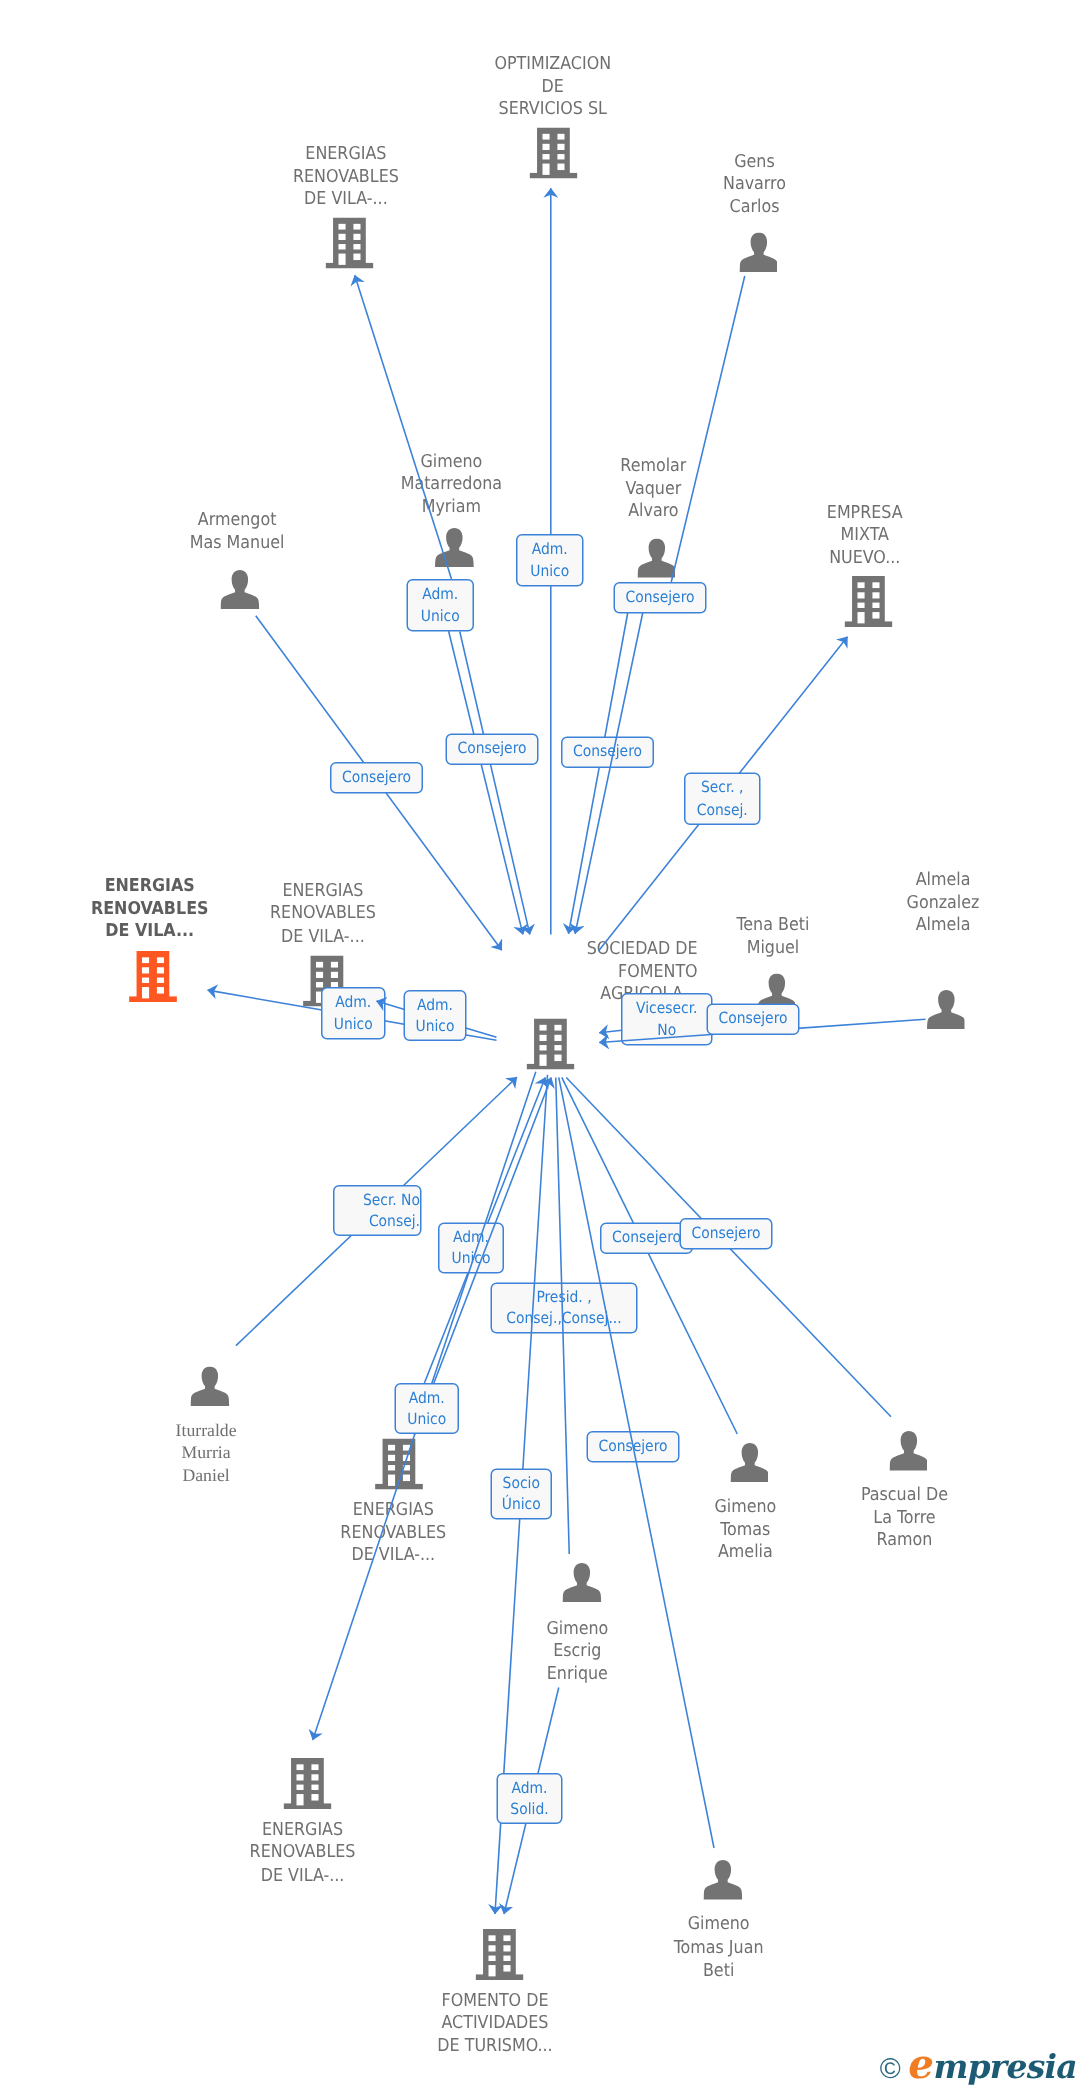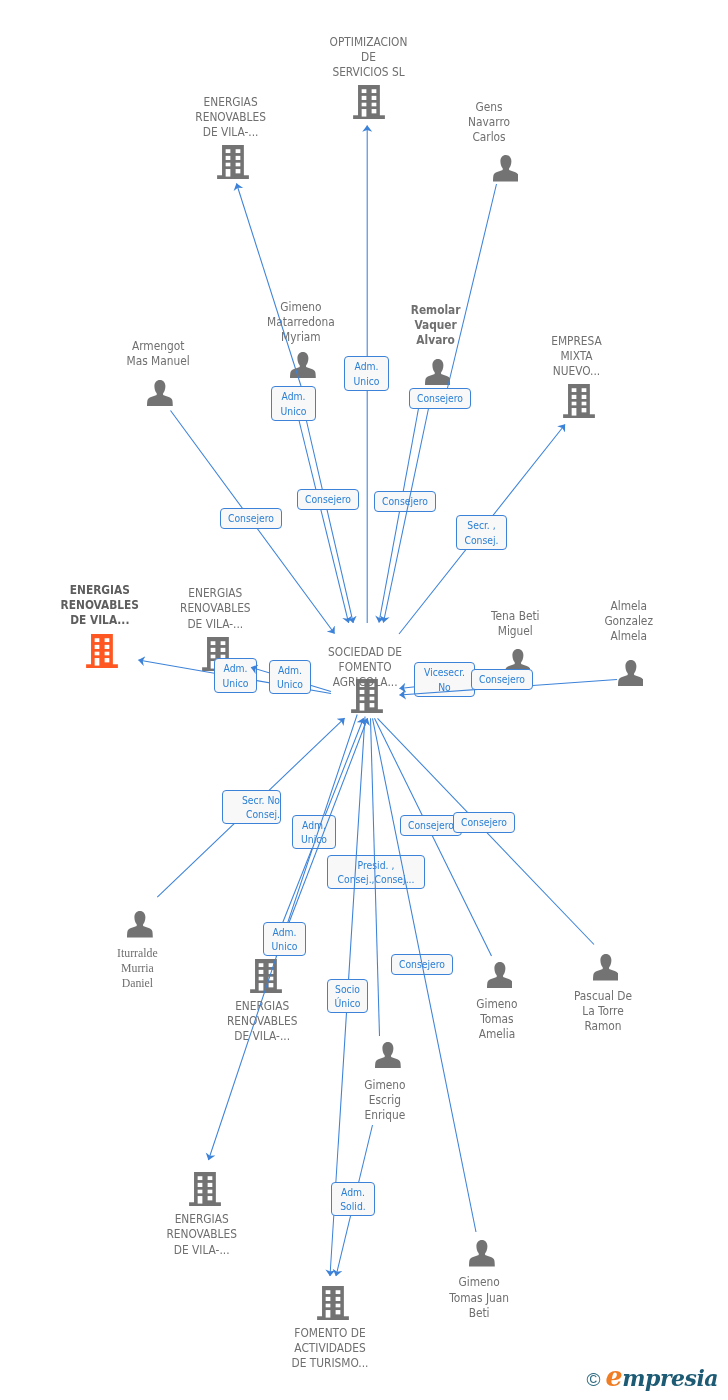--- a/index.html
+++ b/index.html
@@ -66,21 +66,21 @@
       <div class="node-label" style="left:130.6px;top:94.5px;">
         <div>ENERGIAS</div>
         <div>RENOVABLES</div>
         <div>DE VILA-...</div>
       </div>
     <div class="node-ic" style="left:492.6px;top:155.2px;">
         <svg class="node-icon" width="25.8" height="26.4" viewBox="0 0 25.8 26.4">
           <path fill="#737373" d="M12.9 0 C9.6 0 7.4 2.55 7.4 6.2 C7.4 9.1 8.3 11.8 9.7 13.2 L9.7 14.9 C8.0 15.7 5.95 16.15 4.05 16.95 C2.3 17.65 1.0 18.45 0.55 19.95 C0.2 21.15 0.05 23.3 0 26.4 L25.8 26.4 C25.75 23.3 25.6 21.15 25.25 19.95 C24.8 18.45 23.5 17.65 21.75 16.95 C19.85 16.15 17.8 15.7 16.1 14.9 L16.1 13.2 C17.5 11.8 18.4 9.1 18.4 6.2 C18.4 2.55 16.2 0 12.9 0 Z"></path>
         </svg>
       </div>
-      <div class="node-label" style="left:389px;top:100.0px;">
+      <div class="node-label" style="left:403.0px;top:100.0px;">
         <div>Gens</div>
         <div>Navarro</div>
         <div>Carlos</div>
       </div>
     <div class="node-ic" style="left:290.2px;top:351.9px;">
         <svg class="node-icon" width="25.8" height="26.4" viewBox="0 0 25.8 26.4">
           <path fill="#737373" d="M12.9 0 C9.6 0 7.4 2.55 7.4 6.2 C7.4 9.1 8.3 11.8 9.7 13.2 L9.7 14.9 C8.0 15.7 5.95 16.15 4.05 16.95 C2.3 17.65 1.0 18.45 0.55 19.95 C0.2 21.15 0.05 23.3 0 26.4 L25.8 26.4 C25.75 23.3 25.6 21.15 25.25 19.95 C24.8 18.45 23.5 17.65 21.75 16.95 C19.85 16.15 17.8 15.7 16.1 14.9 L16.1 13.2 C17.5 11.8 18.4 9.1 18.4 6.2 C18.4 2.55 16.2 0 12.9 0 Z"></path>
         </svg>
       </div>
       <div class="node-label" style="left:200.9px;top:300.0px;">
@@ -95,21 +95,21 @@
       </div>
       <div class="node-label" style="left:58.1px;top:339.0px;">
         <div>Armengot</div>
         <div>Mas Manuel</div>
       </div>
     <div class="node-ic" style="left:424.5px;top:358.9px;">
         <svg class="node-icon" width="25.8" height="26.4" viewBox="0 0 25.8 26.4">
           <path fill="#737373" d="M12.9 0 C9.6 0 7.4 2.55 7.4 6.2 C7.4 9.1 8.3 11.8 9.7 13.2 L9.7 14.9 C8.0 15.7 5.95 16.15 4.05 16.95 C2.3 17.65 1.0 18.45 0.55 19.95 C0.2 21.15 0.05 23.3 0 26.4 L25.8 26.4 C25.75 23.3 25.6 21.15 25.25 19.95 C24.8 18.45 23.5 17.65 21.75 16.95 C19.85 16.15 17.8 15.7 16.1 14.9 L16.1 13.2 C17.5 11.8 18.4 9.1 18.4 6.2 C18.4 2.55 16.2 0 12.9 0 Z"></path>
         </svg>
       </div>
-      <div class="node-label" style="left:335.6px;top:302.9px;font-weight:bold;">
+      <div class="node-label" style="left:335.6px;top:302.9px;">
         <div>Remolar</div>
         <div>Vaquer</div>
         <div>Alvaro</div>
       </div>
     <div class="node-ic" style="left:563.2px;top:383.8px;">
         <svg class="node-icon" width="32" height="34" viewBox="0 0 31.6 33.8">
           <rect x="4.9" y="0" width="21.7" height="31" fill="#737373"></rect>
           <rect x="0" y="30.1" width="31.6" height="3.7" fill="#737373"></rect>
           <g fill="#ffffff">
             <rect x="8.5" y="4.2" width="4.7" height="3.8"></rect>
@@ -179,40 +179,40 @@
             <rect x="18.4" y="4.2" width="4.7" height="3.8"></rect>
             <rect x="8.5" y="10.8" width="4.7" height="4.1"></rect>
             <rect x="18.4" y="10.8" width="4.7" height="4.1"></rect>
             <rect x="8.5" y="17.6" width="4.7" height="3.6"></rect>
             <rect x="18.4" y="17.6" width="4.7" height="3.6"></rect>
             <rect x="8.5" y="23.9" width="4.7" height="7.5"></rect>
             <rect x="18.4" y="23.9" width="4.7" height="4.3"></rect>
           </g>
         </svg>
       </div>
-      <div class="node-label" style="left:265.1px;top:645px;">
+      <div class="node-label" style="left:265.1px;top:625px;text-align:right;">
         <div>SOCIEDAD DE</div>
         <div>FOMENTO</div>
         <div>AGRICOLA...</div>
       </div>
     <div class="node-ic" style="left:504.7px;top:648.9px;">
         <svg class="node-icon" width="25.8" height="26.4" viewBox="0 0 25.8 26.4">
           <path fill="#737373" d="M12.9 0 C9.6 0 7.4 2.55 7.4 6.2 C7.4 9.1 8.3 11.8 9.7 13.2 L9.7 14.9 C8.0 15.7 5.95 16.15 4.05 16.95 C2.3 17.65 1.0 18.45 0.55 19.95 C0.2 21.15 0.05 23.3 0 26.4 L25.8 26.4 C25.75 23.3 25.6 21.15 25.25 19.95 C24.8 18.45 23.5 17.65 21.75 16.95 C19.85 16.15 17.8 15.7 16.1 14.9 L16.1 13.2 C17.5 11.8 18.4 9.1 18.4 6.2 C18.4 2.55 16.2 0 12.9 0 Z"></path>
         </svg>
       </div>
       <div class="node-label" style="left:415.3px;top:608.6px;">
         <div>Tena Beti</div>
         <div>Miguel</div>
       </div>
     <div class="node-ic" style="left:617.5px;top:659.7px;">
         <svg class="node-icon" width="25.8" height="26.4" viewBox="0 0 25.8 26.4">
           <path fill="#737373" d="M12.9 0 C9.6 0 7.4 2.55 7.4 6.2 C7.4 9.1 8.3 11.8 9.7 13.2 L9.7 14.9 C8.0 15.7 5.95 16.15 4.05 16.95 C2.3 17.65 1.0 18.45 0.55 19.95 C0.2 21.15 0.05 23.3 0 26.4 L25.8 26.4 C25.75 23.3 25.6 21.15 25.25 19.95 C24.8 18.45 23.5 17.65 21.75 16.95 C19.85 16.15 17.8 15.7 16.1 14.9 L16.1 13.2 C17.5 11.8 18.4 9.1 18.4 6.2 C18.4 2.55 16.2 0 12.9 0 Z"></path>
         </svg>
       </div>
-      <div class="node-label" style="left:528.7px;top:599px;">
+      <div class="node-label" style="left:528.7px;top:579px;">
         <div>Almela</div>
         <div>Gonzalez</div>
         <div>Almela</div>
       </div>
     <div class="node-ic" style="left:126.9px;top:911.4px;">
         <svg class="node-icon" width="25.8" height="26.4" viewBox="0 0 25.8 26.4">
           <path fill="#737373" d="M12.9 0 C9.6 0 7.4 2.55 7.4 6.2 C7.4 9.1 8.3 11.8 9.7 13.2 L9.7 14.9 C8.0 15.7 5.95 16.15 4.05 16.95 C2.3 17.65 1.0 18.45 0.55 19.95 C0.2 21.15 0.05 23.3 0 26.4 L25.8 26.4 C25.75 23.3 25.6 21.15 25.25 19.95 C24.8 18.45 23.5 17.65 21.75 16.95 C19.85 16.15 17.8 15.7 16.1 14.9 L16.1 13.2 C17.5 11.8 18.4 9.1 18.4 6.2 C18.4 2.55 16.2 0 12.9 0 Z"></path>
         </svg>
       </div>
       <div class="node-label" style="left:37.4px;top:945.6px;font-family:Liberation Serif, serif;">

